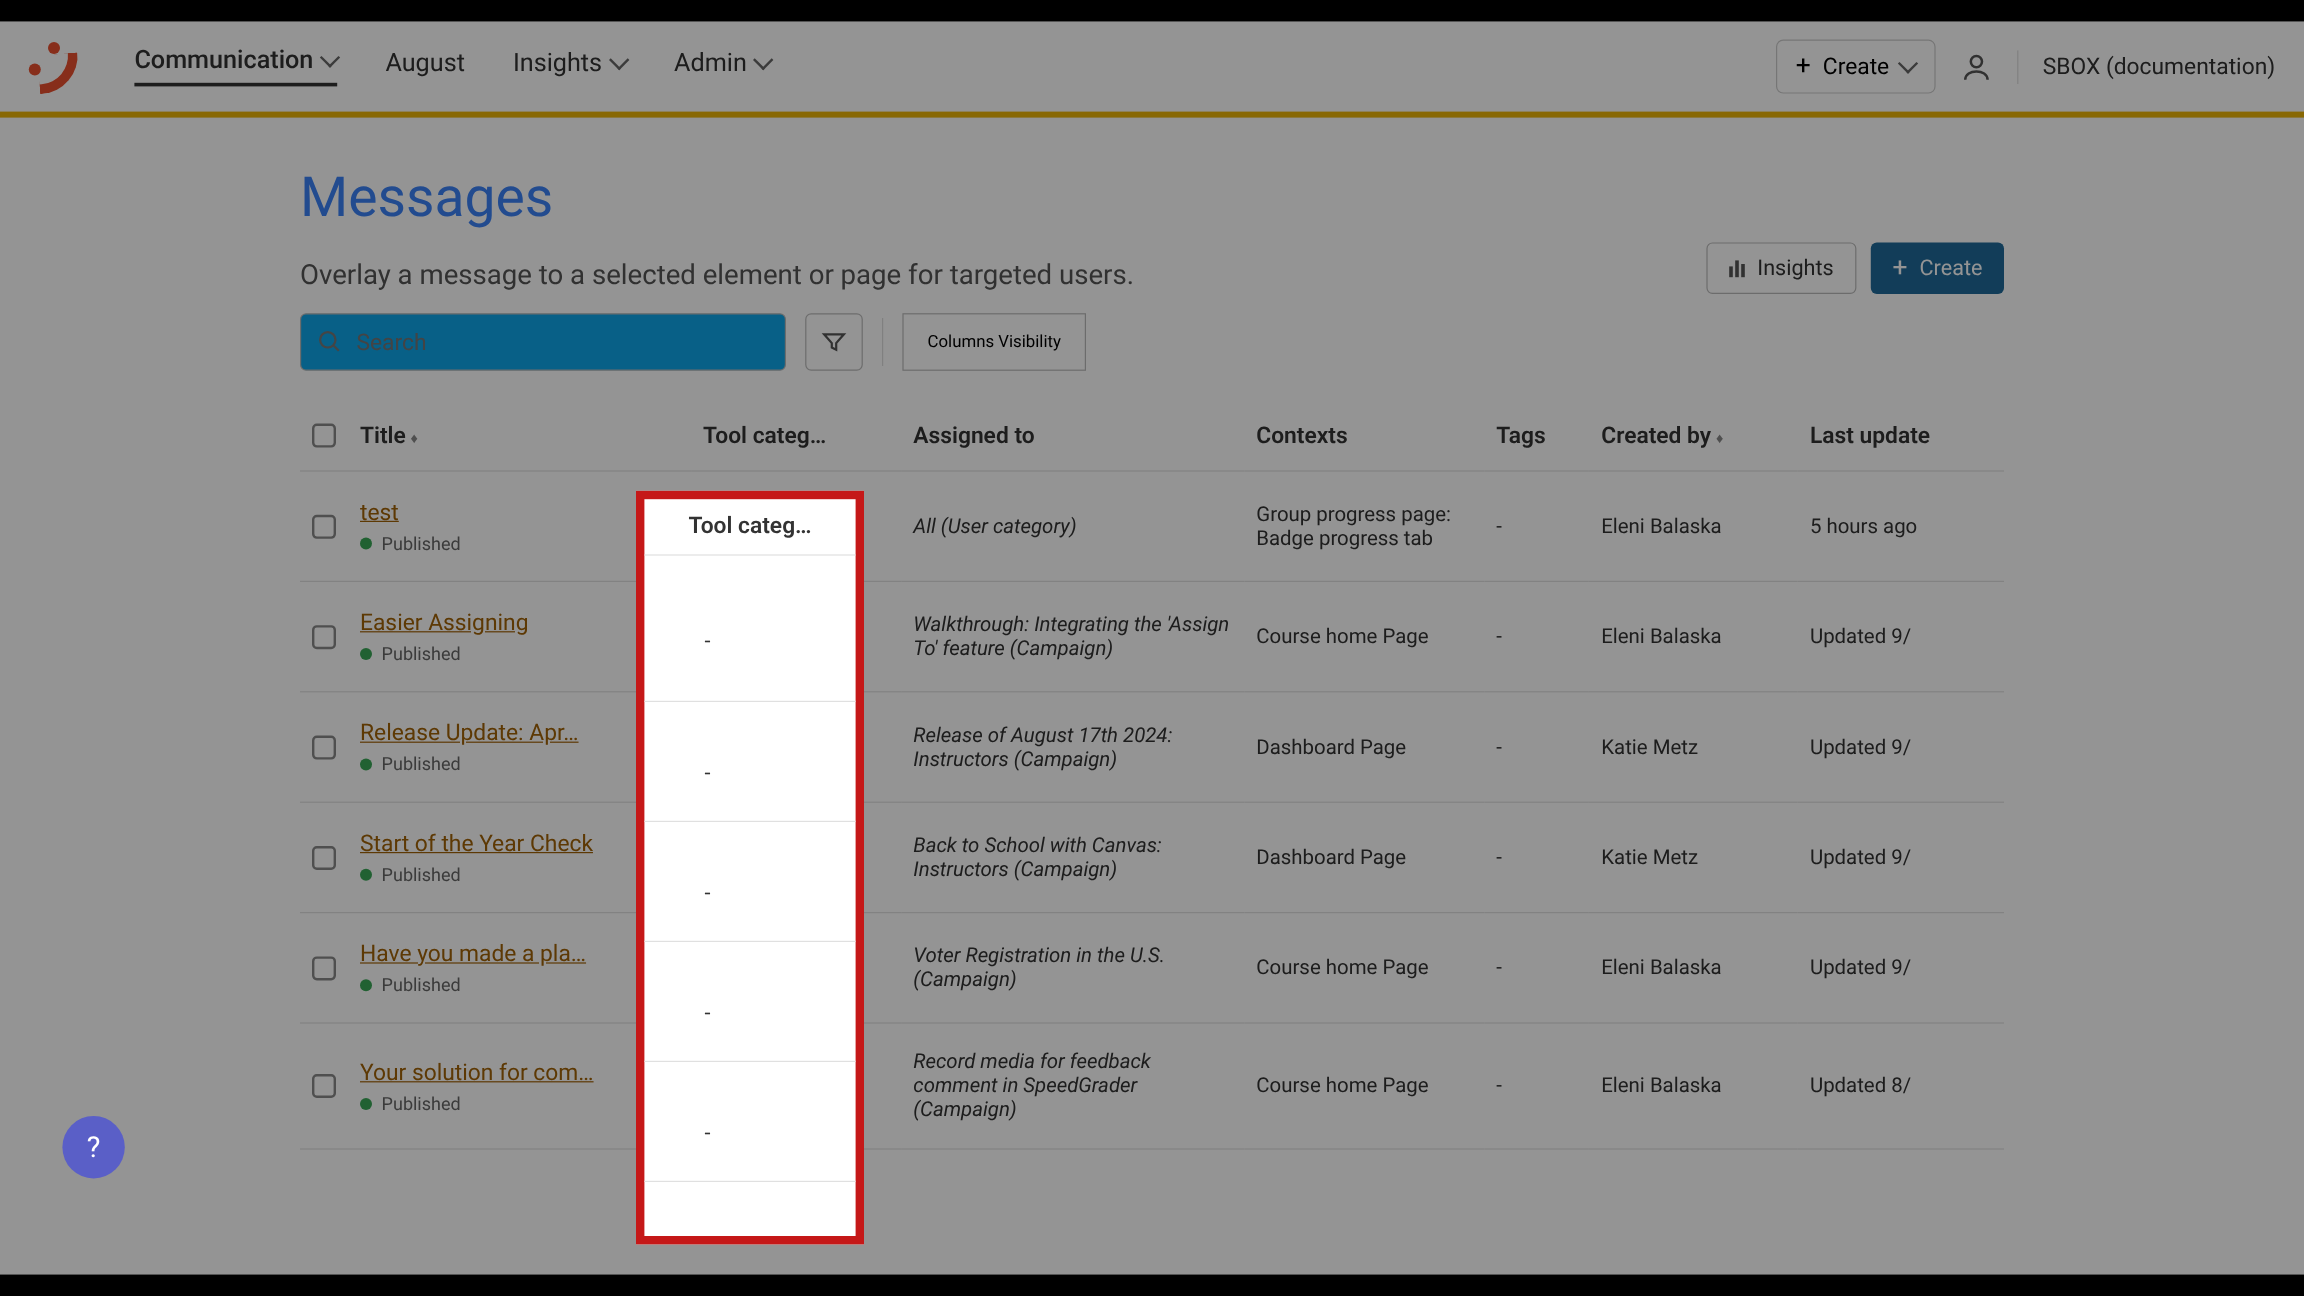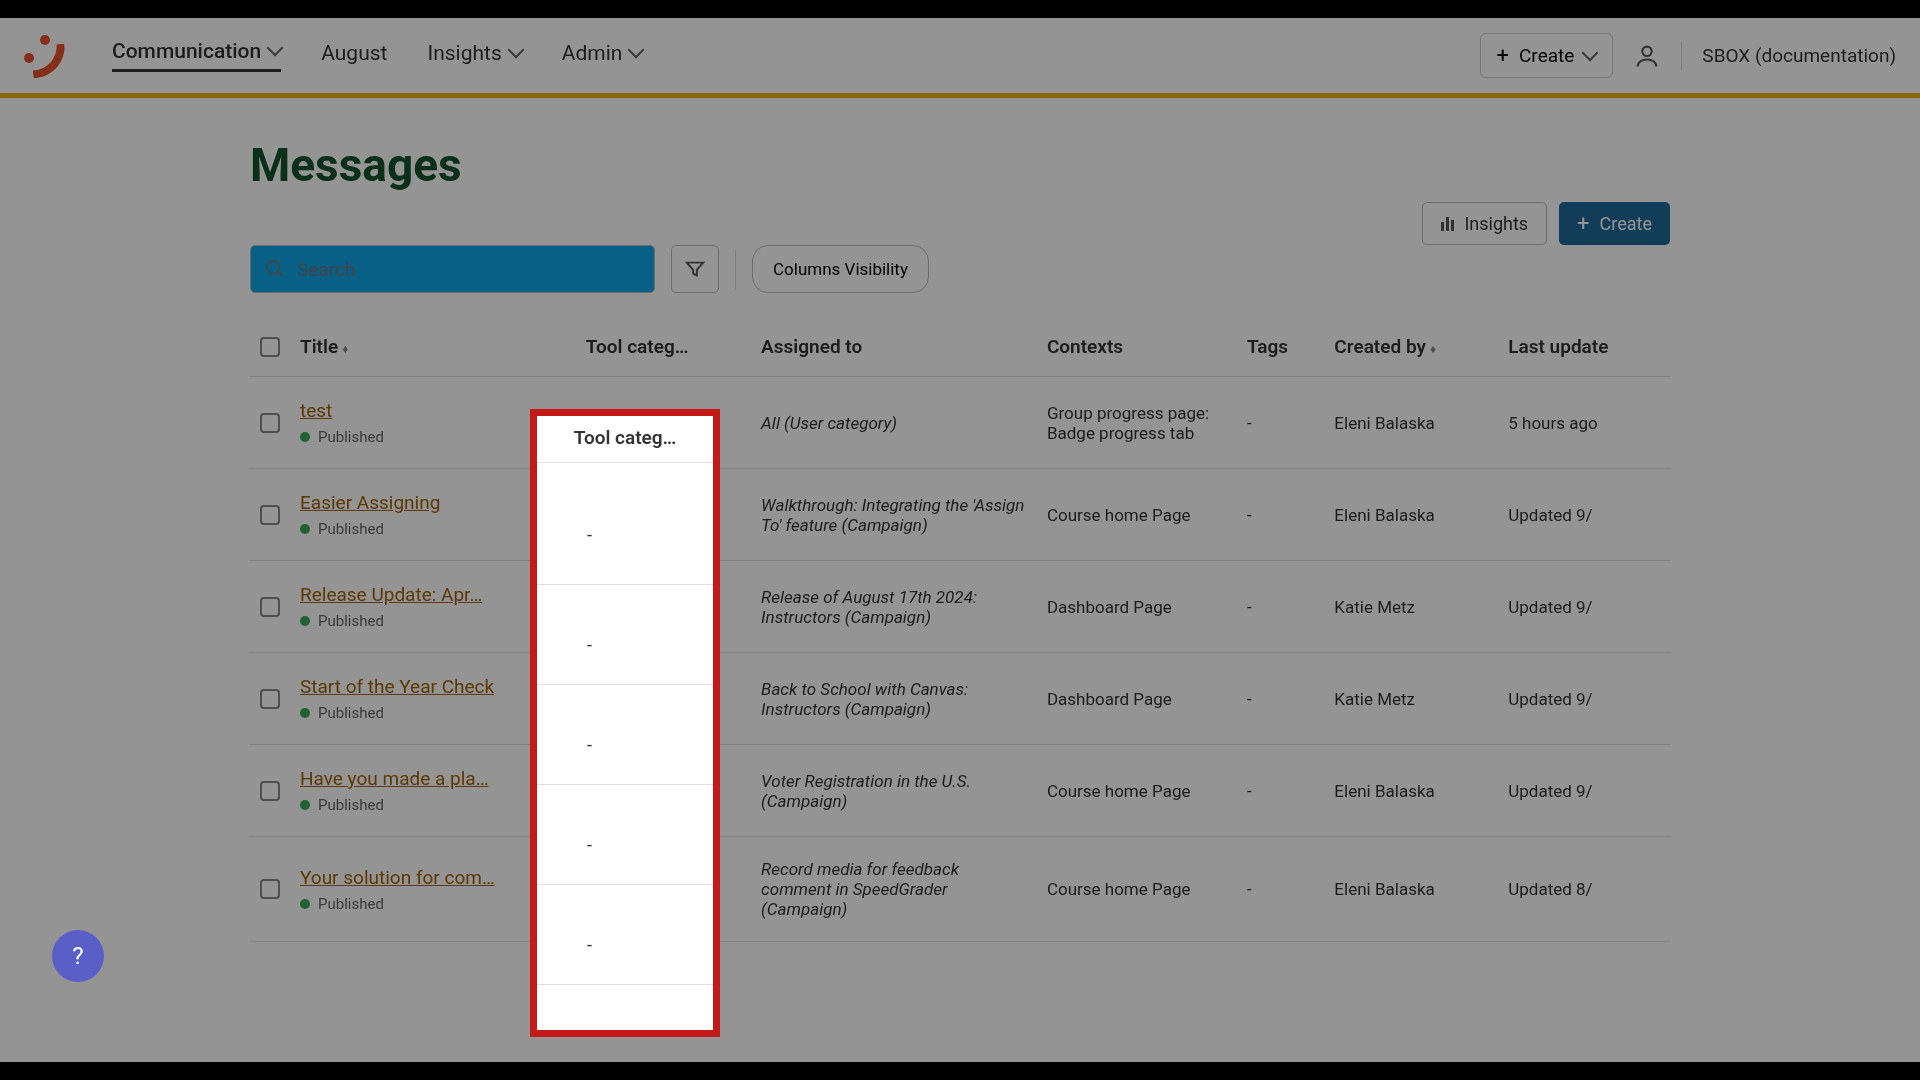--- a/index.html
+++ b/index.html
@@ -25,41 +25,41 @@
 .topbar-right { margin-left: auto; display: flex; align-items: center; gap: 20px; }
 .create-btn-top { border: 1px solid #ccc; border-radius: 6px; padding: 10px 16px; display: flex; align-items: center; gap: 10px; font-size: 19px; cursor: pointer; background: #fff; }
 .plus-icon { font-size: 22px; line-height: 1; }
 .user-icon { width: 28px; height: 28px; }
 .user-icon svg { width: 100%; height: 100%; }
 .divider-v { width: 1px; height: 28px; background: #ddd; }
 .sbox-label { font-size: 19px; color: #333; }
 
 .main { padding: 40px 250px 0 250px; }
 .page-header { display: flex; justify-content: space-between; align-items: flex-start; }
-.page-title { font-size: 46px; font-weight: 700; color: #14532d; margin-bottom: 24px; }
+.page-title { font-size: 46px; font-weight: 400; color: #3b82f6; margin-bottom: 24px; }
 .page-subtitle { font-size: 23px; color: #555; margin-bottom: 18px; }
 .status-counts { font-size: 17px; color: #666; margin-bottom: 30px; }
 .status-sep { margin: 0 6px; color: #bbb; }
 
 .header-actions { display: flex; gap: 12px; margin-top: 64px; }
 .btn { border-radius: 5px; padding: 10px 18px; font-size: 18px; cursor: pointer; display: flex; align-items: center; gap: 10px; }
 .btn-outline { border: 1px solid #bbb; background: #fff; color: #333; }
 .btn-primary { border: none; background: #1f6a99; color: #fff; }
 .bar-chart-icon { display: inline-flex; gap: 2px; align-items: flex-end; }
 .bar-chart-icon span { width: 3px; background: #555; }
 .bar-chart-icon span:nth-child(1){height:9px;} .bar-chart-icon span:nth-child(2){height:14px;} .bar-chart-icon span:nth-child(3){height:11px;}
 
 .toolbar-row { display: flex; gap: 16px; align-items: center; margin-bottom: 24px; }
 .search-box { position: relative; width: 405px; }
 .search-box input { width: 100%; height: 48px; border: 1px solid #bbb; border-radius: 5px; padding: 0 14px 0 46px; font-size: 19px; background: #0ea5e9; }
 .search-icon-svg { position: absolute; left: 14px; top: 13px; width: 22px; height: 22px; }
 .filter-btn { width: 48px; height: 48px; border: 1px solid #bbb; border-radius: 5px; display: flex; align-items: center; justify-content: center; background: #fff; cursor: pointer; }
 .filter-icon { width: 22px; height: 22px; }
 .toolbar-sep { width: 1px; height: 40px; background: #ddd; }
-.columns-btn { height: 48px; border: 1px solid #bbb; border-radius: 16px; padding: 0 20px; font-size: 17px; background: #fff; cursor: pointer; }
+.columns-btn { height: 48px; border: 1px solid #bbb; border-radius: 0; padding: 0 20px; font-size: 14px; background: #fff; cursor: pointer; }
 
 .table { width: 100%; border-collapse: collapse; }
 .table th { text-align: left; font-size: 19px; font-weight: 600; color: #333; padding: 18px 10px; border-bottom: 1px solid #e0e0e0; white-space: nowrap; }
 .table td { padding: 22px 10px; border-bottom: 1px solid #e0e0e0; font-size: 17px; color: #333; vertical-align: middle; }
 .th-checkbox, .td-checkbox { width: 40px; }
 .checkbox { width: 20px; height: 20px; border: 2px solid #888; border-radius: 4px; cursor: pointer; }
 .sort-arrows { font-size: 12px; margin-left: 4px; color: #888; }
 .title-cell a { color: #a16207; text-decoration: underline; font-size: 19px; }
 .title-cell { max-width: 200px; }
 .title-link { display: block; white-space: nowrap; overflow: hidden; text-overflow: ellipsis; }
@@ -124,20 +124,21 @@
       </div>
       <div class="divider-v"></div>
       <div class="sbox-label">SBOX (documentation)</div>
     </div>
   </div>
 
   <div class="main">
     <div class="page-header">
       <div>
         <h1 class="page-title">Messages</h1>
+        <p class="page-subtitle">Overlay a message to a selected element or page for targeted users.</p>
       </div>
       <div class="header-actions">
         <button class="btn btn-outline">
           <span class="bar-chart-icon">
               <span></span>
               <span></span>
               <span></span>
             </span>
           <span>Insights</span>
         </button>

